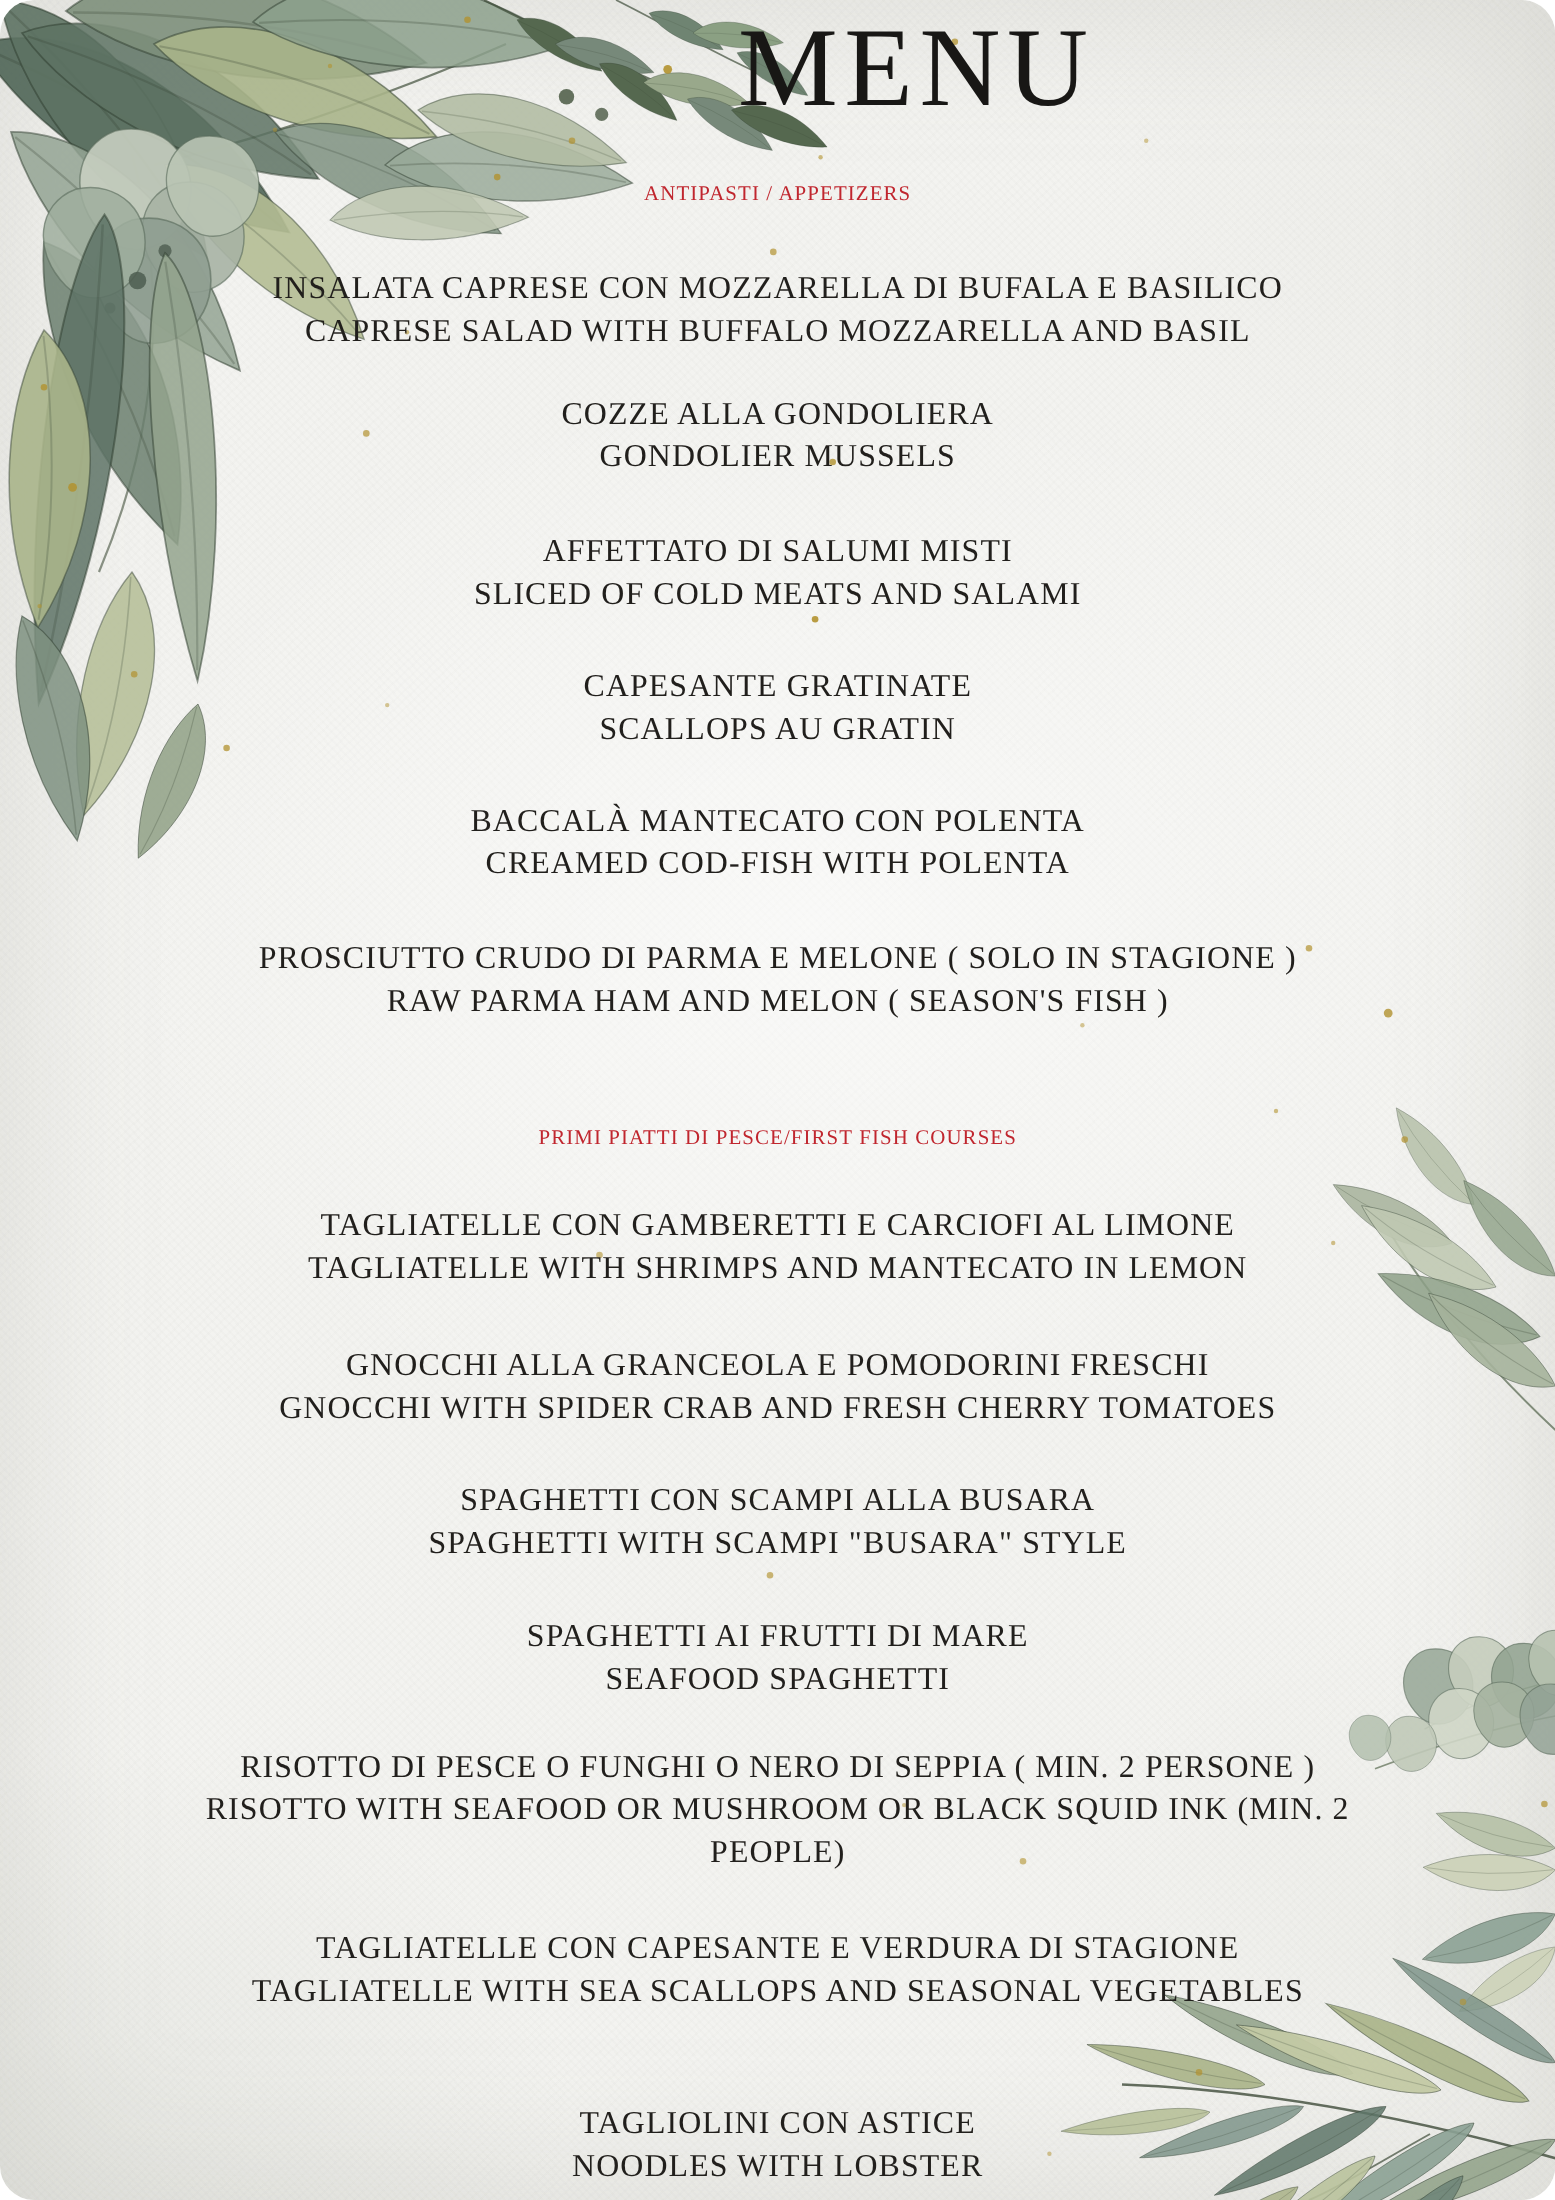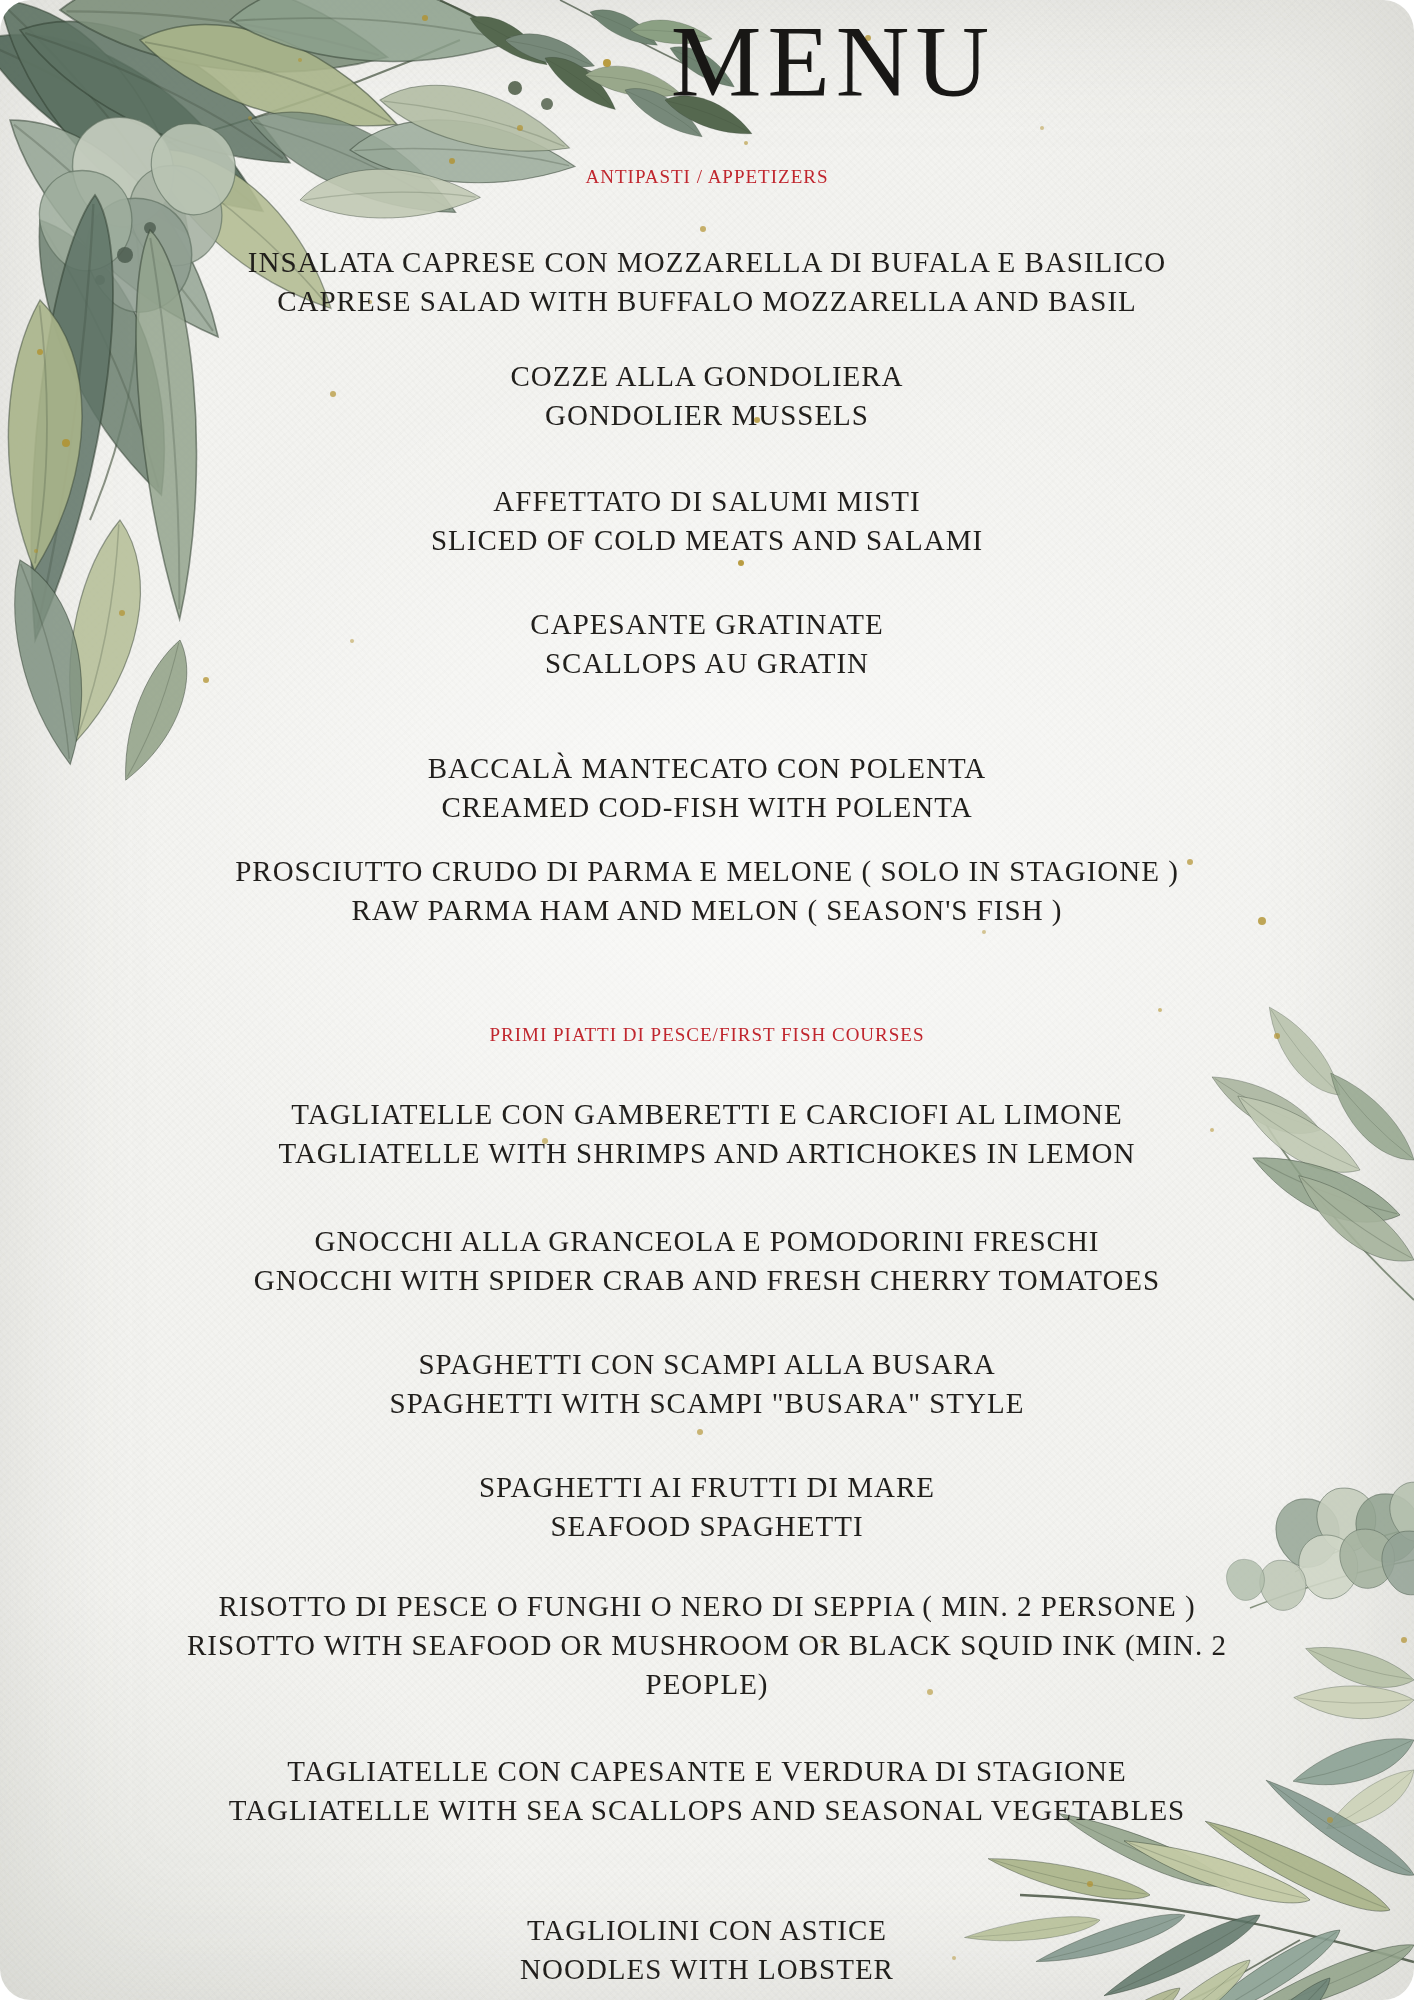--- a/index.html
+++ b/index.html
@@ -204,34 +204,34 @@
     <div class="t-line">GONDOLIER MUSSELS</div>
   </div>
   <div class="item" style="top:482px">
     <div class="t-line">AFFETTATO DI SALUMI MISTI</div>
     <div class="t-line">SLICED OF COLD MEATS AND SALAMI</div>
   </div>
   <div class="item" style="top:605px">
     <div class="t-line">CAPESANTE GRATINATE</div>
     <div class="t-line">SCALLOPS AU GRATIN</div>
   </div>
-  <div class="item" style="top:749px">
+  <div class="item" style="top:727px">
     <div class="t-line">BACCALÀ MANTECATO CON POLENTA</div>
     <div class="t-line">CREAMED COD-FISH WITH POLENTA</div>
   </div>
   <div class="item" style="top:852px">
     <div class="t-line">PROSCIUTTO CRUDO DI PARMA E MELONE ( SOLO IN STAGIONE )</div>
     <div class="t-line">RAW PARMA HAM AND MELON ( SEASON'S FISH )</div>
   </div>
 
   <div class="sec-header" style="top:1015px">PRIMI PIATTI DI PESCE/FIRST FISH COURSES</div>
 
   <div class="item" style="top:1095px">
     <div class="t-line">TAGLIATELLE CON GAMBERETTI E CARCIOFI AL LIMONE</div>
-    <div class="t-line">TAGLIATELLE WITH SHRIMPS AND ARTICHOKES IN LEMON</div>
+    <div class="t-line">TAGLIATELLE WITH SHRIMPS AND MANTECATO IN LEMON</div>
   </div>
   <div class="item" style="top:1222px">
     <div class="t-line">GNOCCHI ALLA GRANCEOLA E POMODORINI FRESCHI</div>
     <div class="t-line">GNOCCHI WITH SPIDER CRAB AND FRESH CHERRY TOMATOES</div>
   </div>
   <div class="item" style="top:1345px">
     <div class="t-line">SPAGHETTI CON SCAMPI ALLA BUSARA</div>
     <div class="t-line">SPAGHETTI WITH SCAMPI "BUSARA" STYLE</div>
   </div>
   <div class="item" style="top:1468px">

